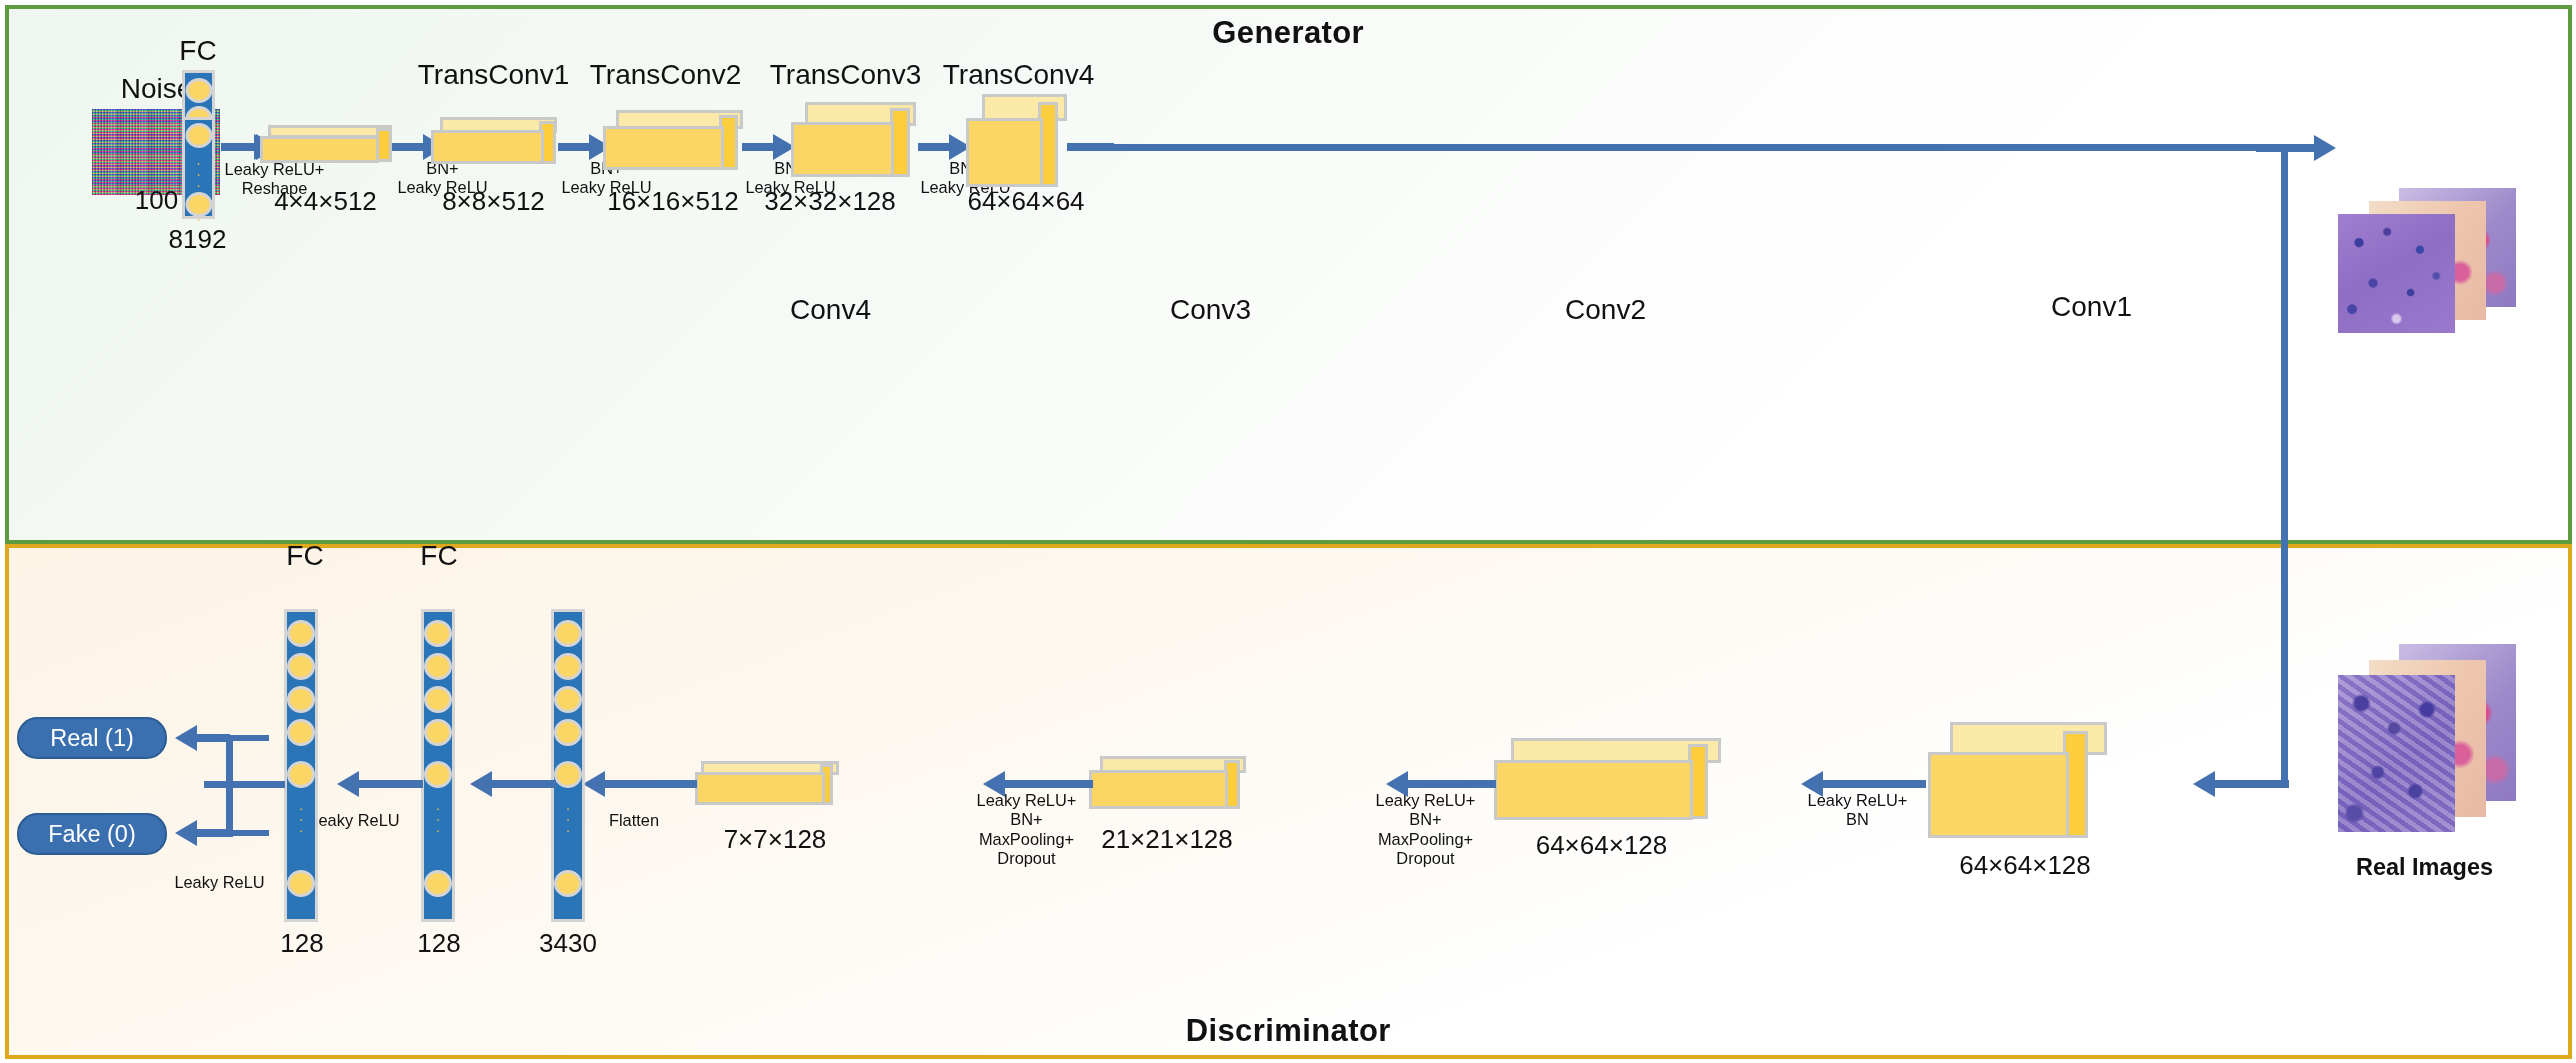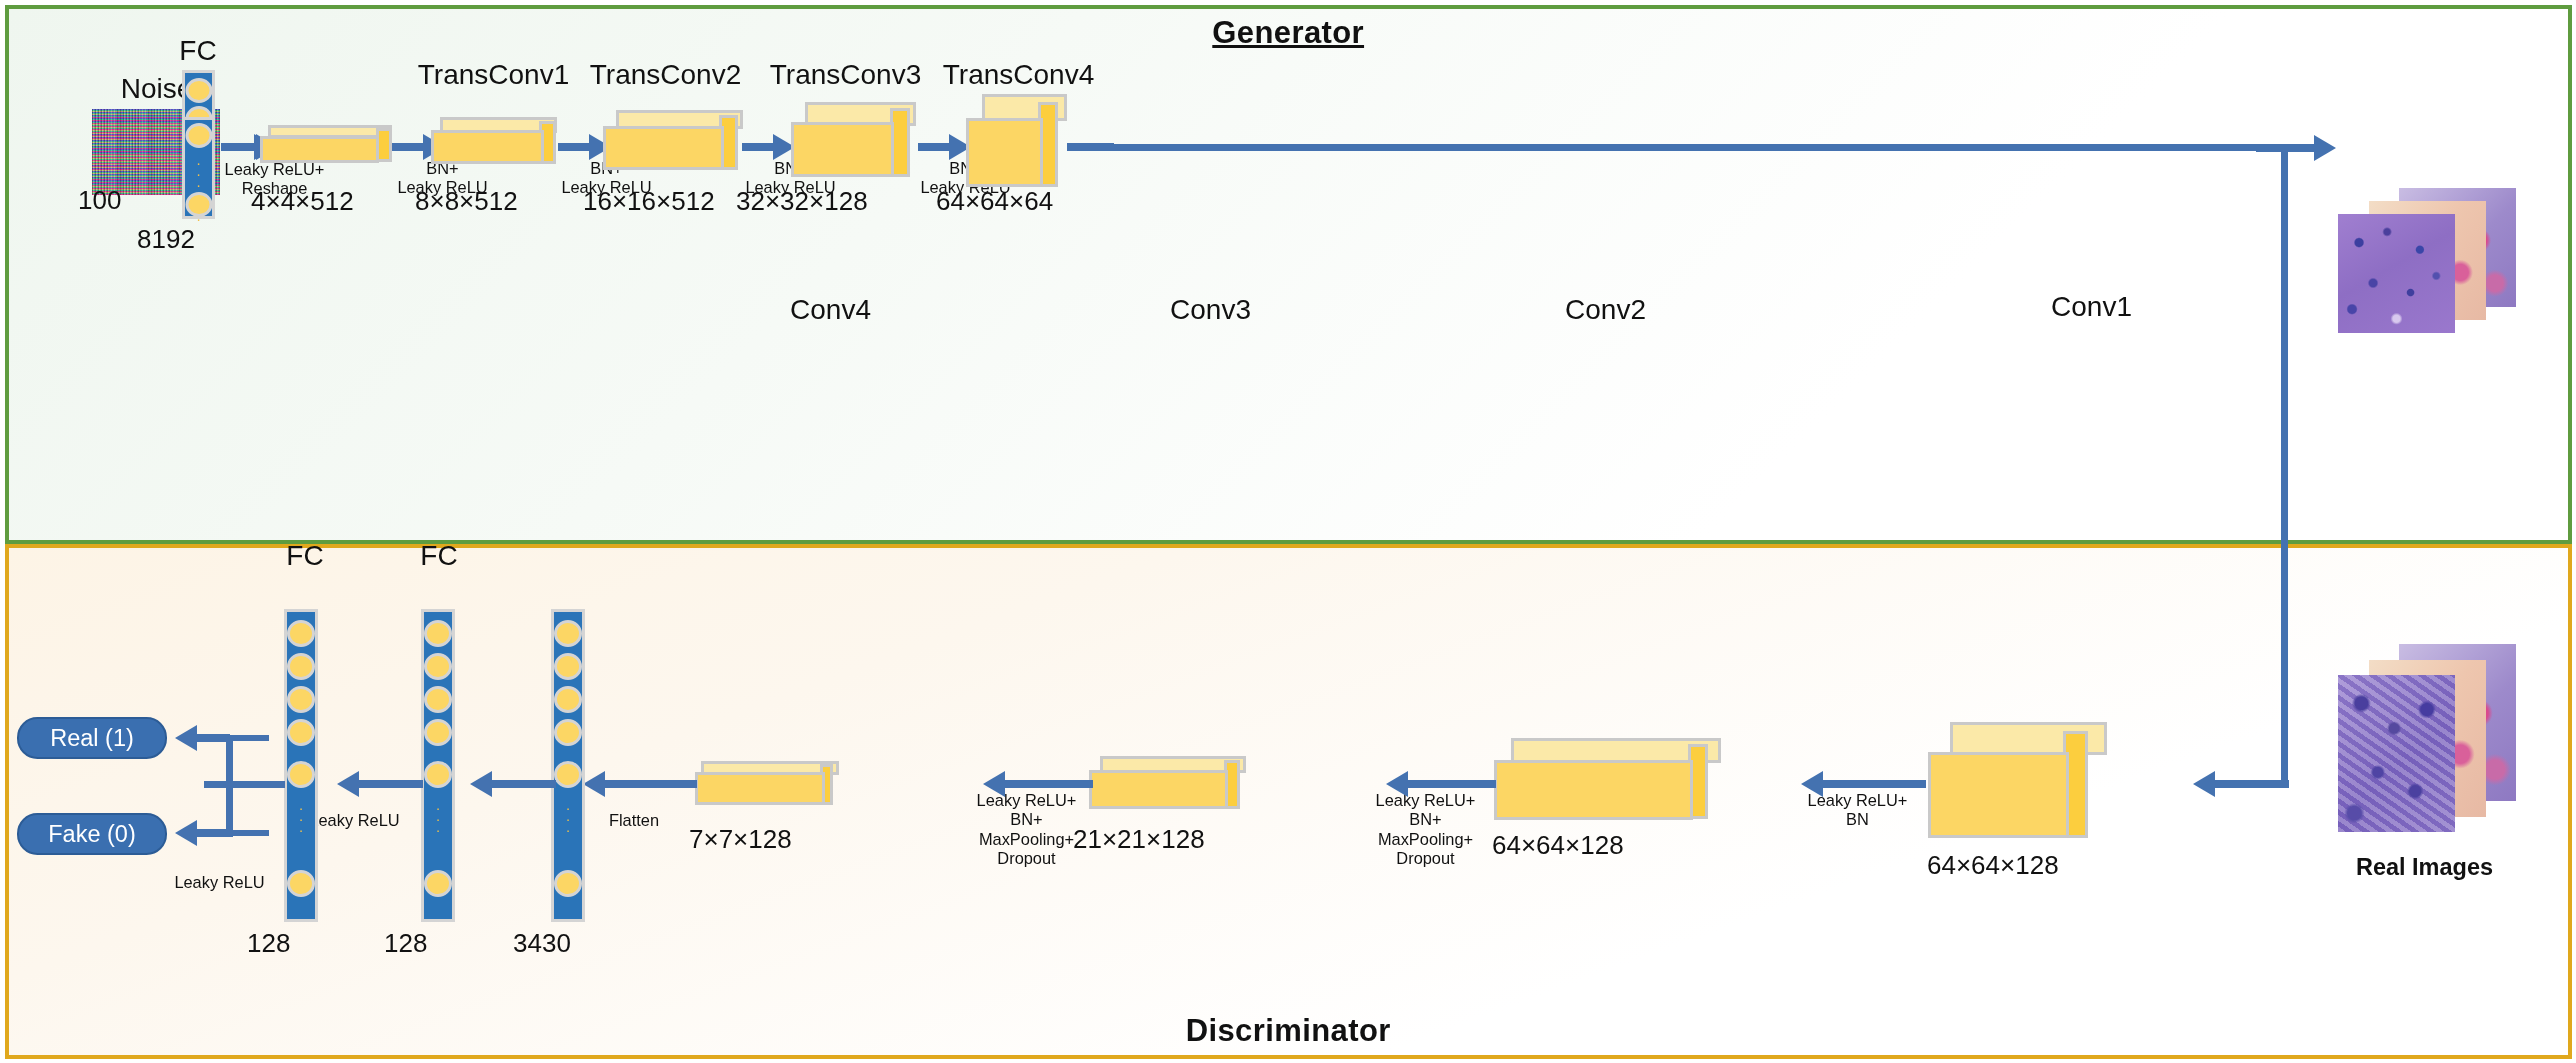--- a/index.html
+++ b/index.html
@@ -10,27 +10,27 @@
   .panel{position:absolute;box-sizing:border-box;}
   #gen-panel{left:4.7px;top:4.7px;width:2567px;height:539px;
       border:4.7px solid #5f9c3f;
       background:linear-gradient(135deg,#eff6ef 0%,#f6faf6 35%,#ffffff 72%,#ffffff 100%);}
   #disc-panel{left:4.7px;top:544px;width:2567px;height:515px;
       border:4.7px solid #e0a81d;
       background:linear-gradient(160deg,#fdf4e6 0%,#fdf7ee 30%,#ffffff 70%,#ffffff 100%);}
 
   .panel-title{position:absolute;font-weight:bold;color:#111;letter-spacing:0.4px;
       font-size:31px;white-space:nowrap;}
-  #gen-title{left:0;right:0;top:6.3px;text-align:center;text-decoration:underline;}
+  #gen-title{left:0;right:0;top:6.3px;text-align:center;}
   #disc-title{left:0;right:0;bottom:6.3px;text-align:center;}
 
   
   .lbl{position:absolute;color:#111;white-space:nowrap;}
   .layer-name{font-size:28px;text-align:center;}
-  .dim{font-size:26px;}
+  .dim{font-size:26px;text-align:center;}
   .op{font-size:16.4px;text-align:center;line-height:1.18;white-space:pre-line;}
   .caption-bold{font-size:23.5px;font-weight:bold;text-align:center;line-height:1.15;white-space:pre-line;}
 
   
   .slab{position:absolute;}
   .slab .front{position:absolute;left:0;bottom:0;background:#fcd664;
       border:3.1px solid #c9c9c9;box-sizing:border-box;}
   .slab .top{position:absolute;background:#fbe9a8;border:3.1px solid #c9c9c9;box-sizing:border-box;}
   .slab .side{position:absolute;background:#fcce3e;border:3.1px solid #c9c9c9;box-sizing:border-box;}
 

